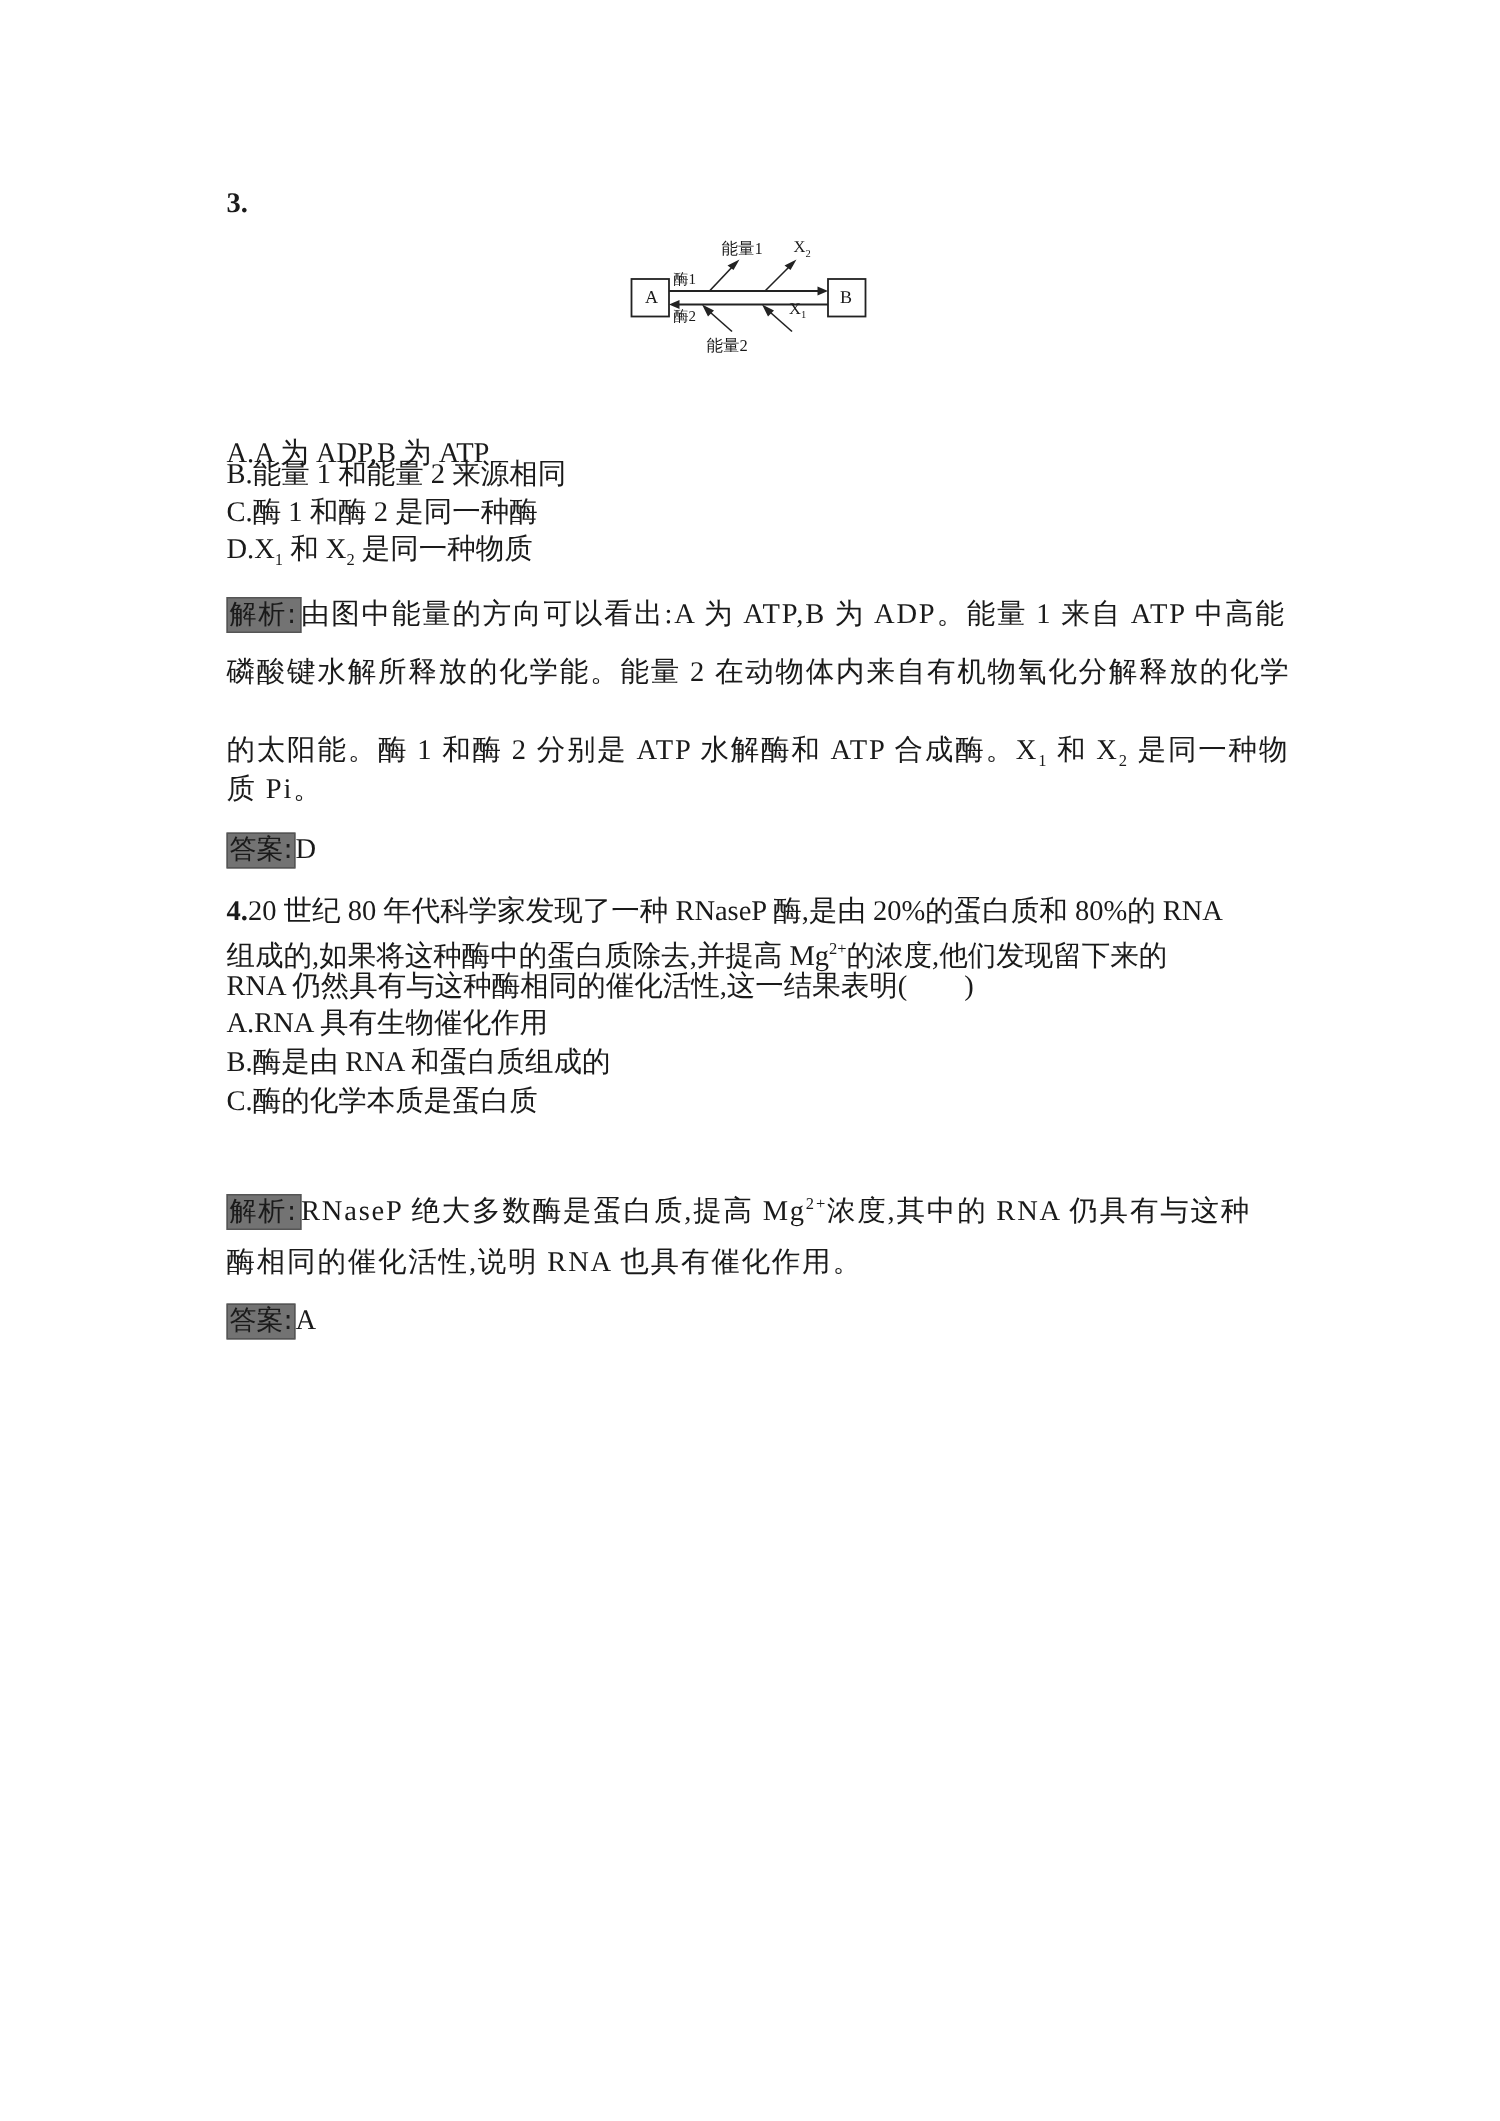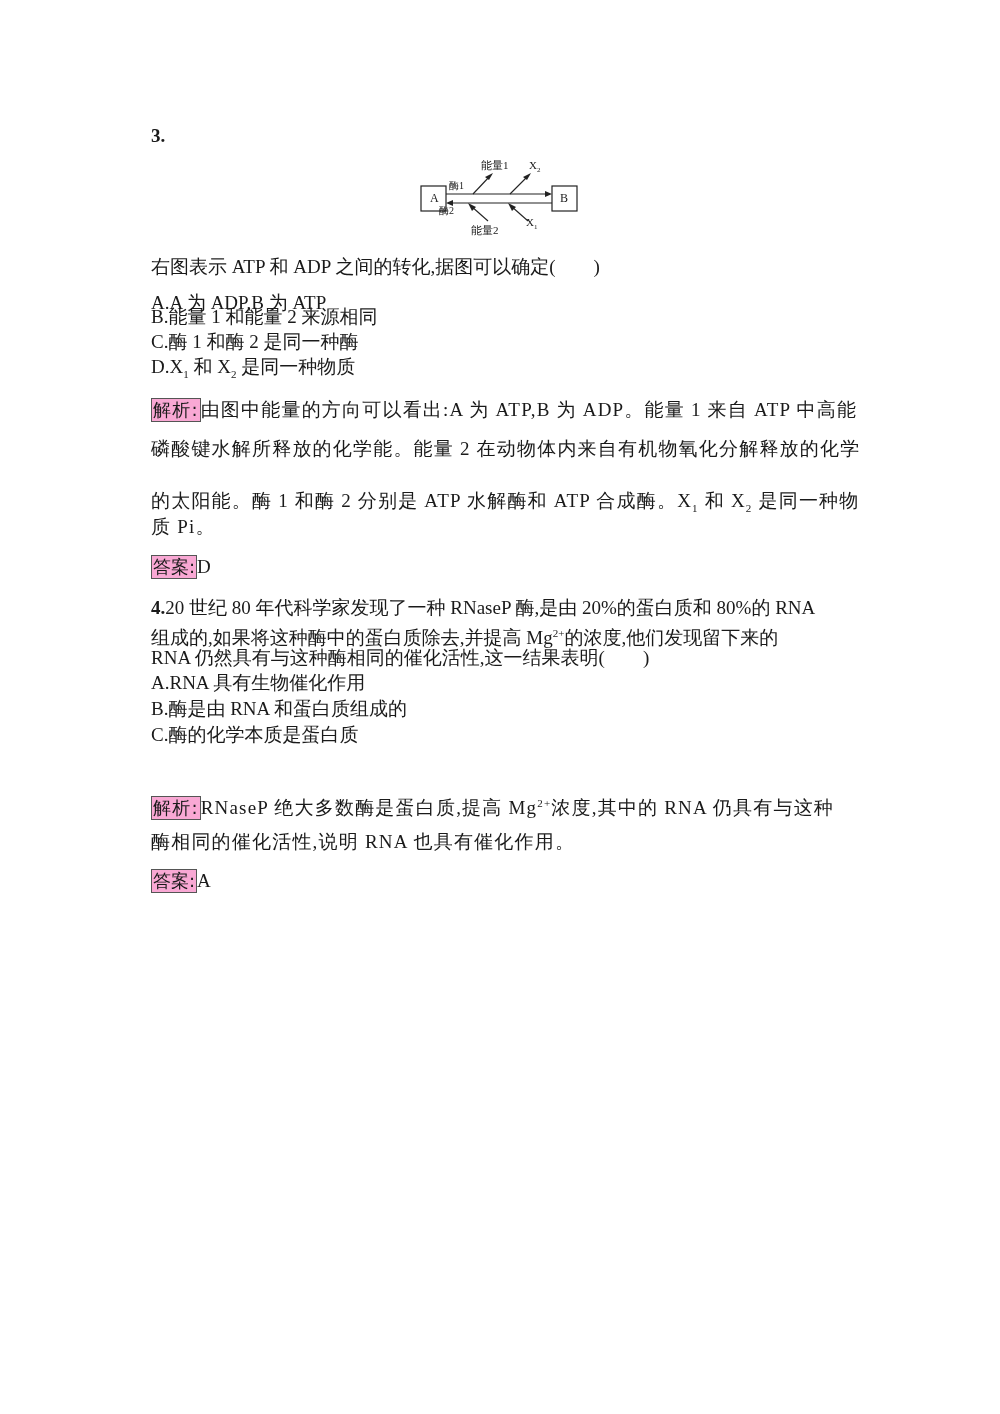--- a/index.html
+++ b/index.html
@@ -1,21 +1,21 @@
 <!DOCTYPE html>
 <html><head>
 <meta charset="utf-8">
 <style>
   html, body { margin: 0; padding: 0; background: #ffffff; }
   body { width: 1000px; height: 1414px; position: relative; overflow: hidden;
          font-family: "Liberation Serif", "DejaVu Serif", serif; color: #1a1a1a; }
   .page { position: absolute; left: 0; top: 0; width: 1000px; height: 1414px; }
   .line { position: absolute; left: 151px; font-size: 19px; line-height: 24px; white-space: nowrap; }
   .qnum { font-weight: bold; }
-  .tag { display: inline-block; background: #f9a8d4; border: 1px solid #555; padding: 0 1px;
+  .tag { display: inline-block; background: #737373; border: 1px solid #555; padding: 0 1px;
          font-family: "DejaVu Sans", "Liberation Sans", sans-serif; font-size: 18px; line-height: 22px; }
   .expl { font-size: 19px; letter-spacing: 1.2px; }
   sub, sup { font-size: 11px; }
   .diagram { position: absolute; left: 418px; top: 156px; width: 165px; height: 82px; }
 </style>
 </head>
 <body>
 
 <div class="page">
 
@@ -34,28 +34,27 @@
       <line x1="92" y1="38" x2="110" y2="20" stroke="#222" stroke-width="1.1"></line>
       <polygon points="113,17 105,21 109,24" fill="#222"></polygon>
       <line x1="70" y1="65" x2="53" y2="50" stroke="#222" stroke-width="1.1"></line>
       <polygon points="50,47 54,55 58,51" fill="#222"></polygon>
       <line x1="110" y1="65" x2="93" y2="50" stroke="#222" stroke-width="1.1"></line>
       <polygon points="90,47 94,55 98,51" fill="#222"></polygon>
     </svg>
     <span style="position:absolute;left:12px;top:35px;font-size:12px;">A</span>
     <span style="position:absolute;left:142px;top:35px;font-size:12px;">B</span>
     <span style="position:absolute;left:31px;top:23px;font-size:10px;">酶1</span>
-    <span style="position:absolute;left:21px;top:48px;font-size:10px;">酶2</span>
+    <span style="position:absolute;left:31px;top:48px;font-size:10px;">酶2</span>
     <span style="position:absolute;left:63px;top:2px;font-size:11px;">能量1</span>
     <span style="position:absolute;left:53px;top:67px;font-size:11px;">能量2</span>
     <span style="position:absolute;left:111px;top:3px;font-size:11px;"><span>X</span><sub style="font-size:7px;">2</sub></span>
-    <span style="position:absolute;left:108px;top:60px;font-size:11px;"><span>X</span><sub style="font-size:7px;">1</sub></span>
+    <span style="position:absolute;left:108px;top:44px;font-size:11px;"><span>X</span><sub style="font-size:7px;">1</sub></span>
   </div>
 
-  <div class="line" style="top:255px;">右图表示 ATP 和 ADP 之间的转化,据图可以确定(　　)</div>
   <div class="line" style="top:291px;">A.A 为 ADP,B 为 ATP</div>
   <div class="line" style="top:305px;">B.能量 1 和能量 2 来源相同</div>
   <div class="line" style="top:330px;">C.酶 1 和酶 2 是同一种酶</div>
   <div class="line" style="top:355px;"><span>D.X</span><sub>1</sub><span> 和 X</span><sub>2</sub><span> 是同一种物质</span></div>
 
   <div class="line expl" style="top:398px;"><span class="tag">解析:</span><span>由图中能量的方向可以看出:A 为 ATP,B 为 ADP。能量 1 来自 ATP 中高能</span></div>
   <div class="line expl" style="top:437px;">磷酸键水解所释放的化学能。能量 2 在动物体内来自有机物氧化分解释放的化学</div>
   <div class="line expl" style="top:489px;"><span>的太阳能。酶 1 和酶 2 分别是 ATP 水解酶和 ATP 合成酶。X</span><sub>1</sub><span> 和 X</span><sub>2</sub><span> 是同一种物</span></div>
   <div class="line expl" style="top:515px;">质 Pi。</div>
 

